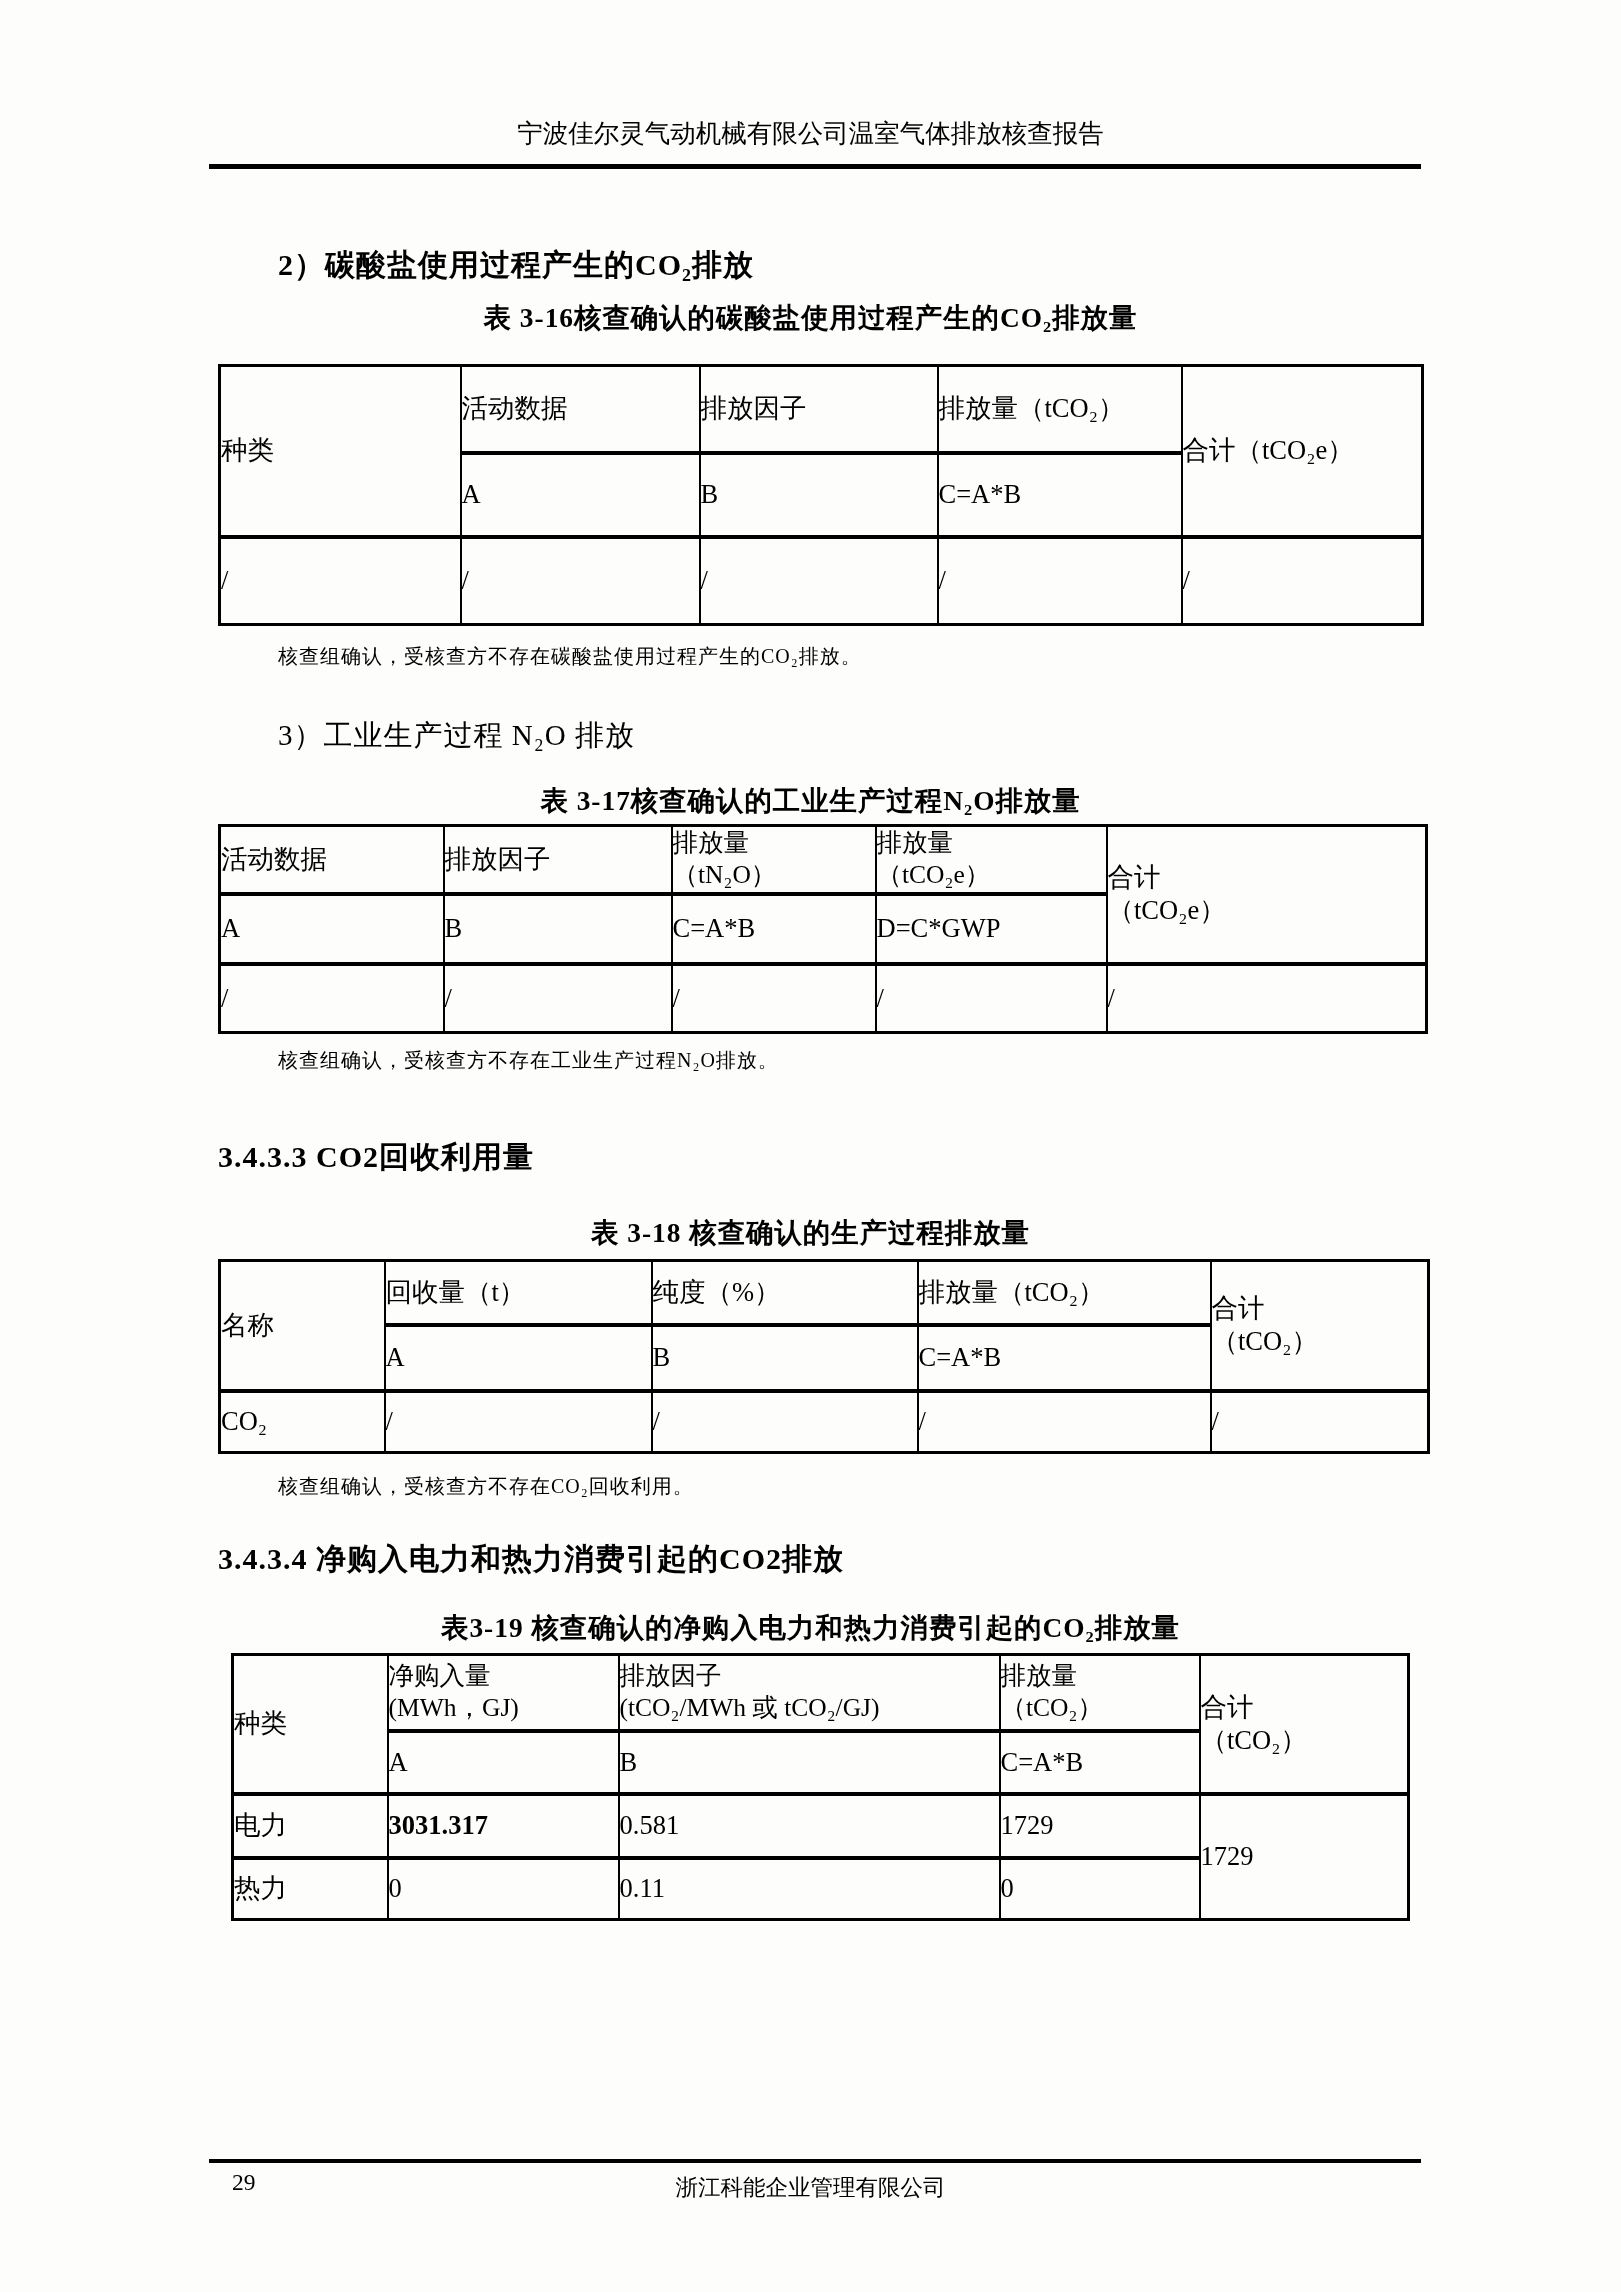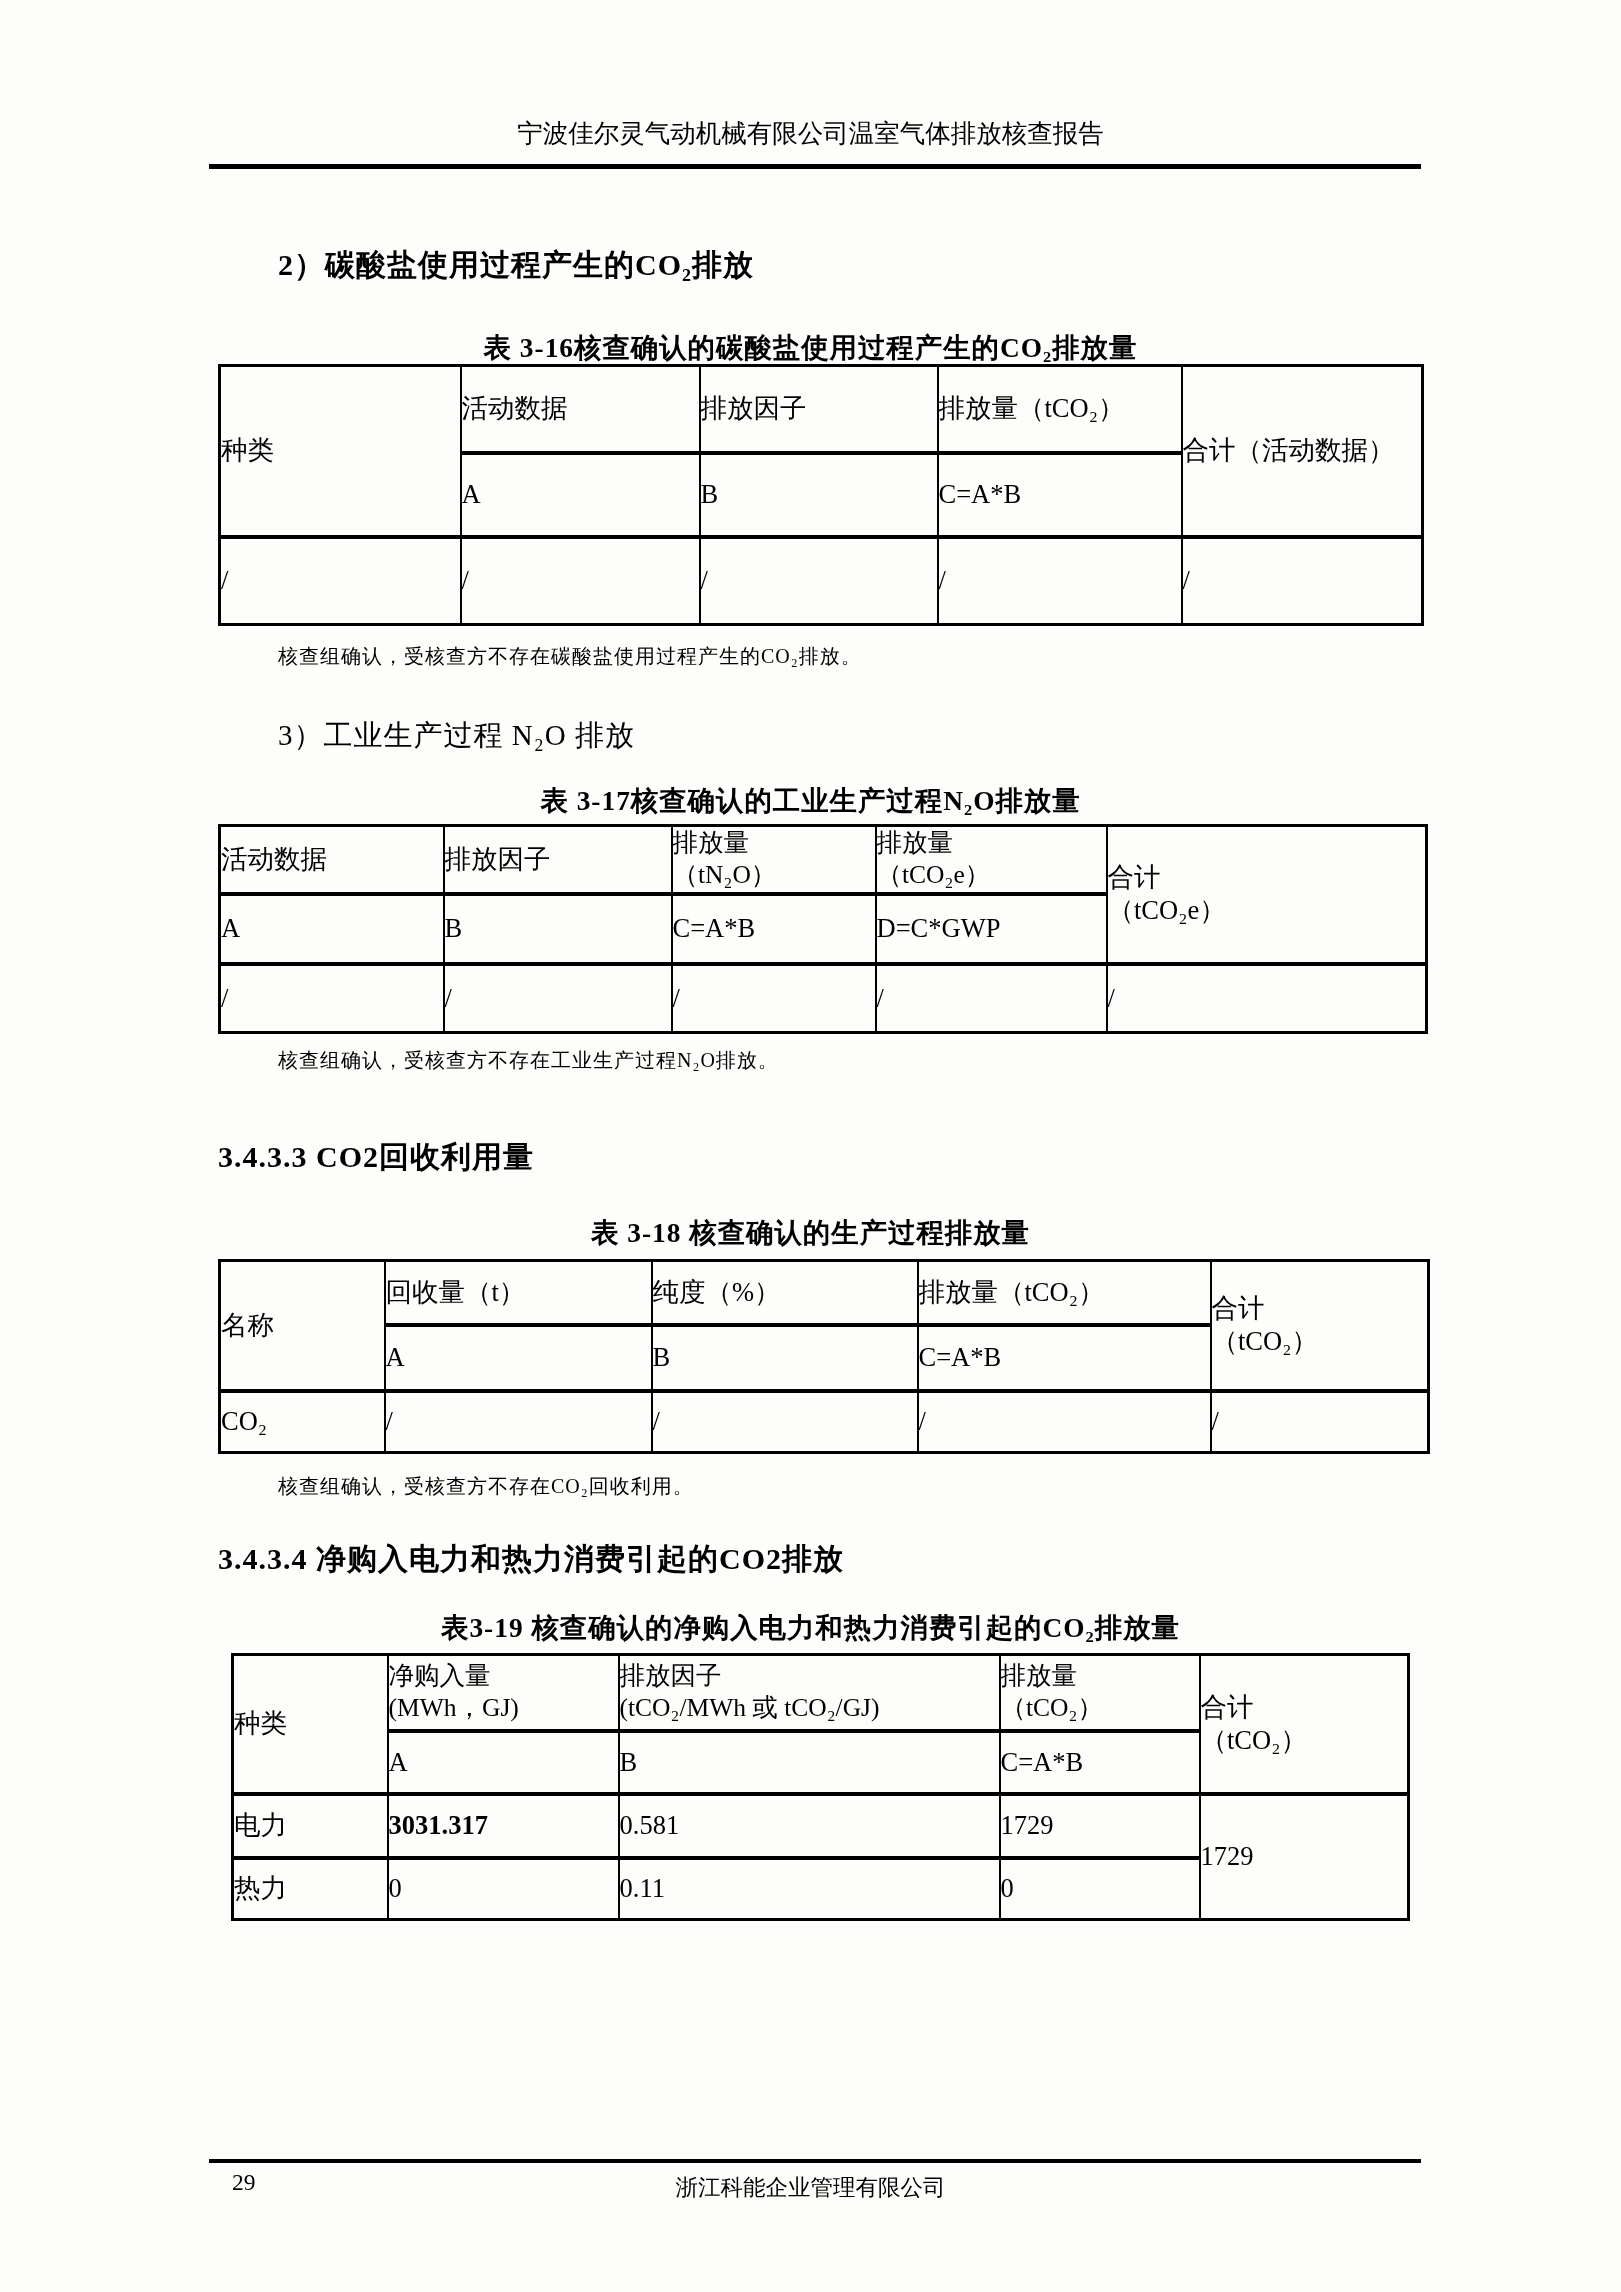--- a/index.html
+++ b/index.html
@@ -71,37 +71,37 @@
 </style>
 </head>
 <body>
 
 <div class="page">
 
   <div class="doc-header">宁波佳尔灵气动机械有限公司温室气体排放核查报告</div>
   <div class="header-rule"></div>
 
   <div class="sub-heading-bold" style="top:245px;">2）碳酸盐使用过程产生的CO₂排放</div>
-  <div class="table-title" style="top:330px;">表 3-16核查确认的碳酸盐使用过程产生的CO₂排放量</div>
+  <div class="table-title" style="top:300px;">表 3-16核查确认的碳酸盐使用过程产生的CO₂排放量</div>
 
   <table class="rpt" style="top:364px;left:218px;width:1204px;">
     <colgroup>
       <col style="width:241px">
         <col style="width:239px">
         <col style="width:238px">
         <col style="width:244px">
         <col style="width:241px">
     </colgroup>
     <tbody>
         <tr style="height:87px;">
       <td rowspan="2" class="bb">种类</td>
       <td class="bb">活动数据</td>
       <td class="bb">排放因子</td>
       <td class="bb">排放量（tCO₂）</td>
-      <td rowspan="2" class="bb">合计（活动数据）</td>
+      <td rowspan="2" class="bb">合计（tCO₂e）</td>
     </tr>
     <tr style="height:84px;">
       <td class="bb">A</td>
       <td class="bb">B</td>
       <td class="bb">C=A*B</td>
     </tr>
     <tr style="height:88px;">
       <td>/</td>
       <td>/</td>
       <td>/</td>

